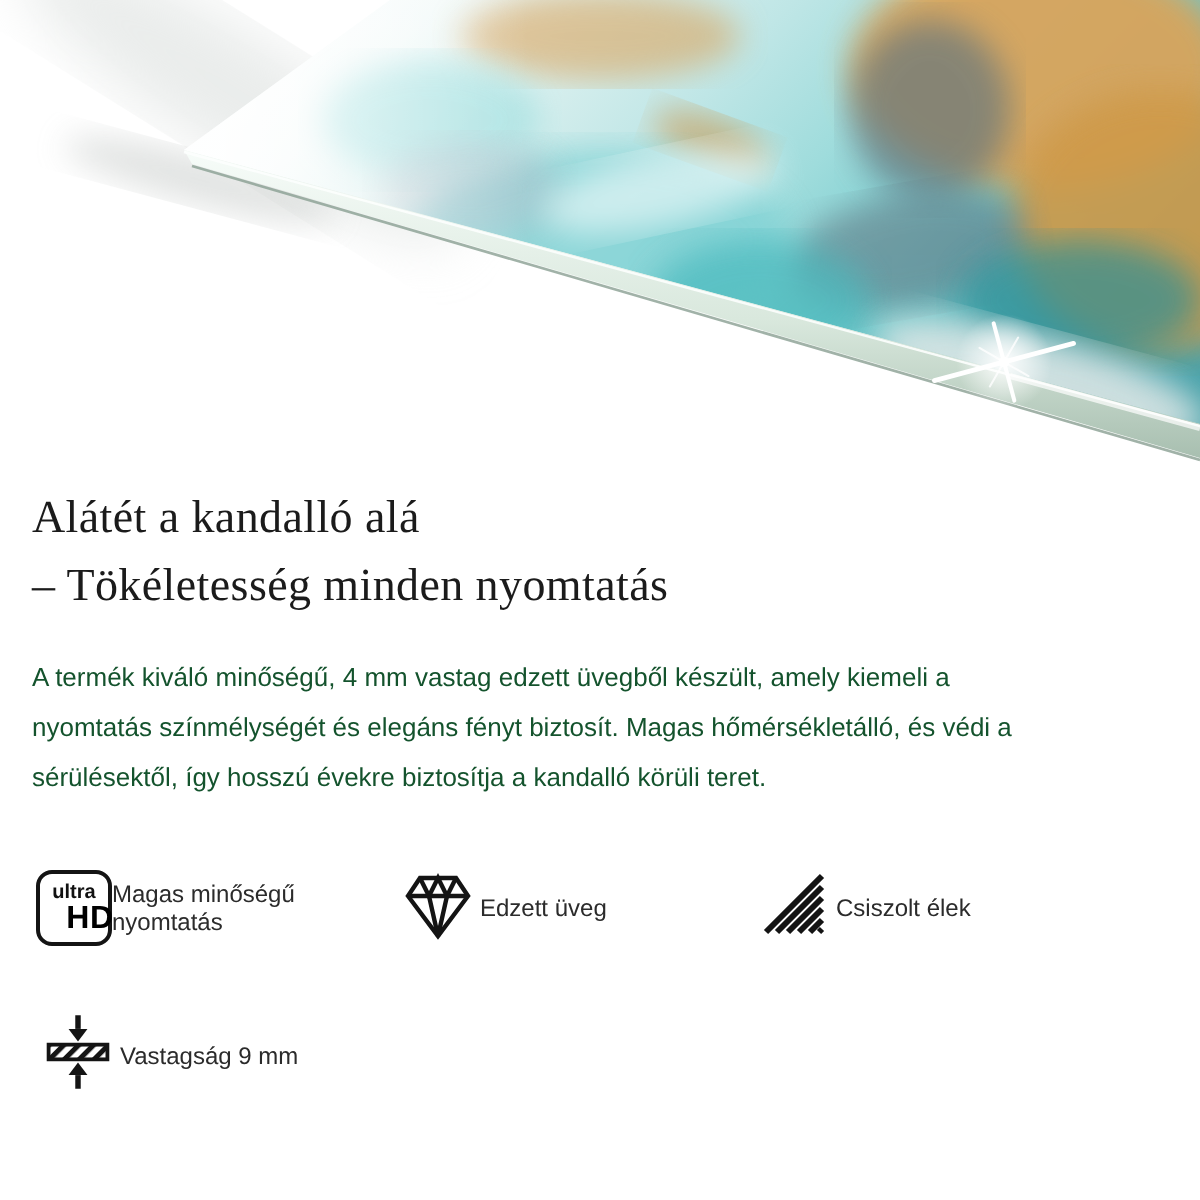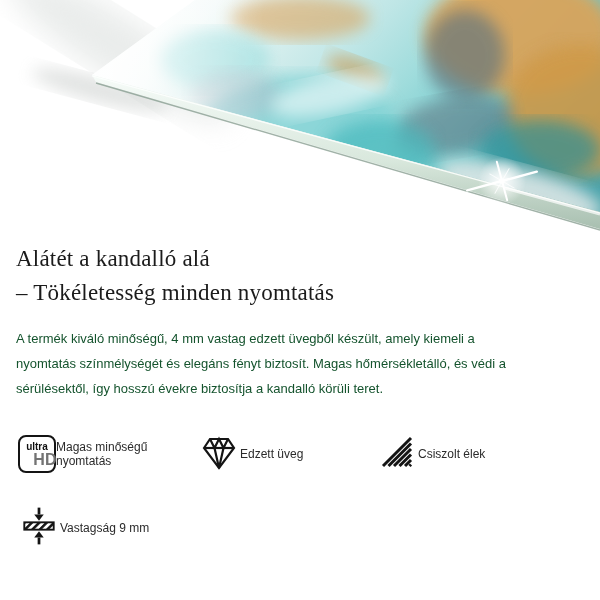--- a/index.html
+++ b/index.html
@@ -27,21 +27,21 @@
   }
   .feat { display:flex; align-items:center; }
   .feat-icon { height:48px; display:flex; align-items:flex-end; justify-content:center; }
   .feat-label { margin-top:10px; font-size:12px; color:#2b2b2b; }
   .uhd-box {
     width:38px; height:38px; border:2.5px solid #141414; border-radius:8px;
     display:flex; flex-direction:column; align-items:center; justify-content:center;
     background:#fff;
   }
   .uhd-top { font-size:10px; font-weight:700; line-height:10px; color:#111; }
-  .uhd-bottom { font-size:16px; font-weight:800; line-height:15px; letter-spacing:.3px; color:#737373;margin-left:16px; }
+  .uhd-bottom { font-size:16px; font-weight:800; line-height:15px; letter-spacing:.3px; color:#000000;margin-left:16px; }
 </style>
 </head>
 <body>
 
 <div class="page">
 
   <div class="hero">
     <svg width="600" height="232" viewBox="0 0 600 232">
       <defs>
         <linearGradient id="artBase" x1="0%" y1="20%" x2="100%" y2="60%">

